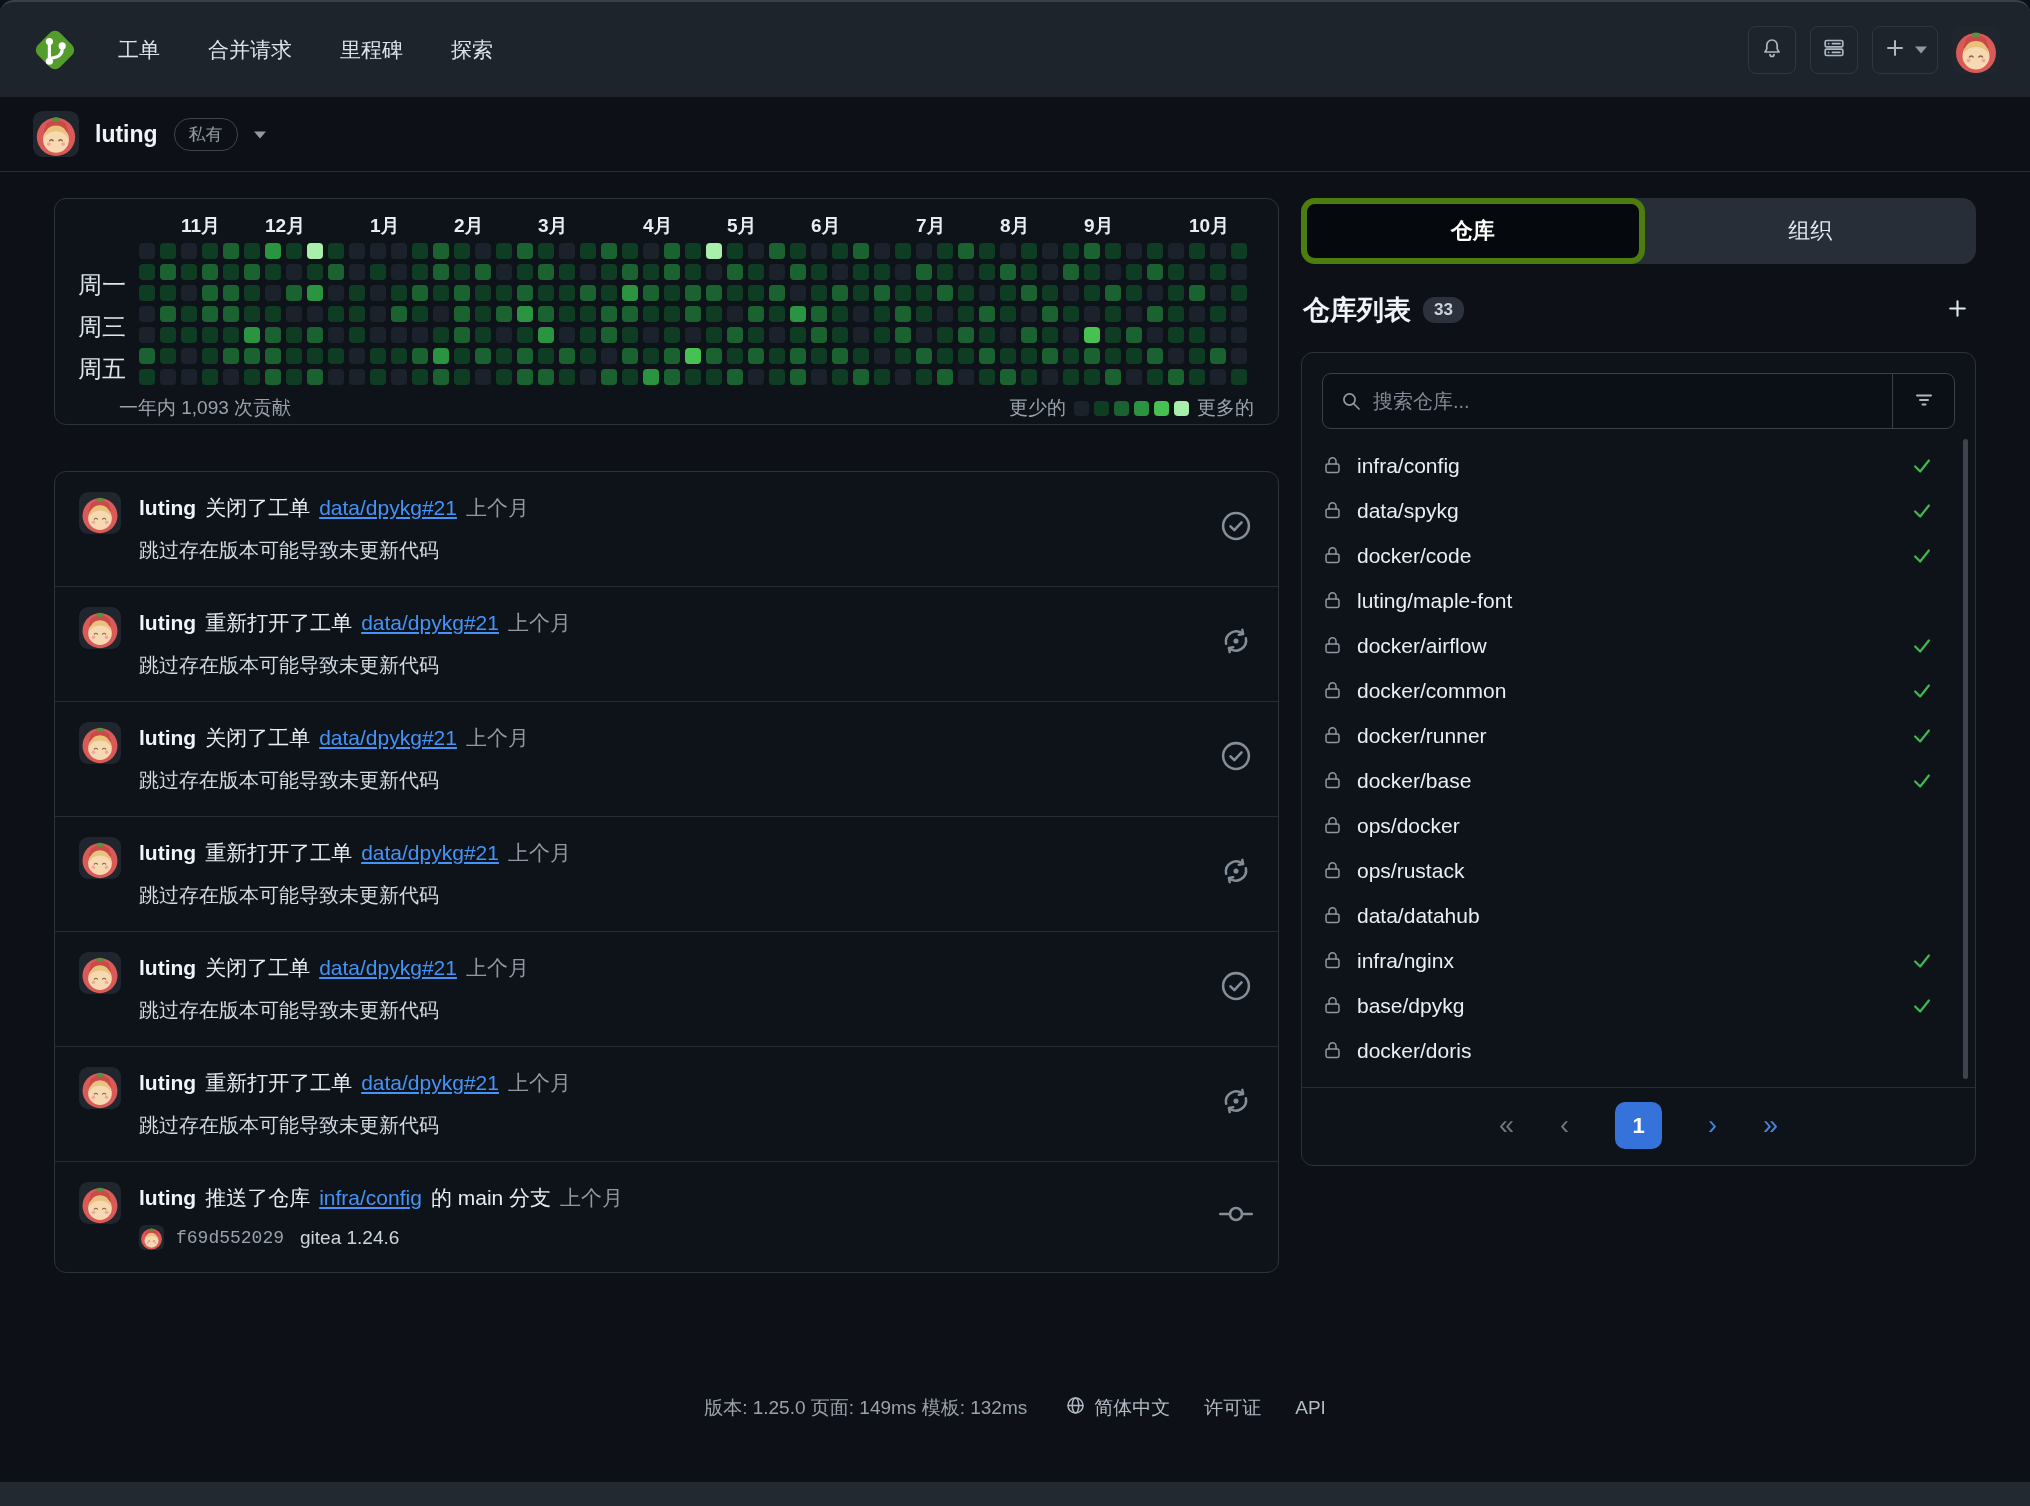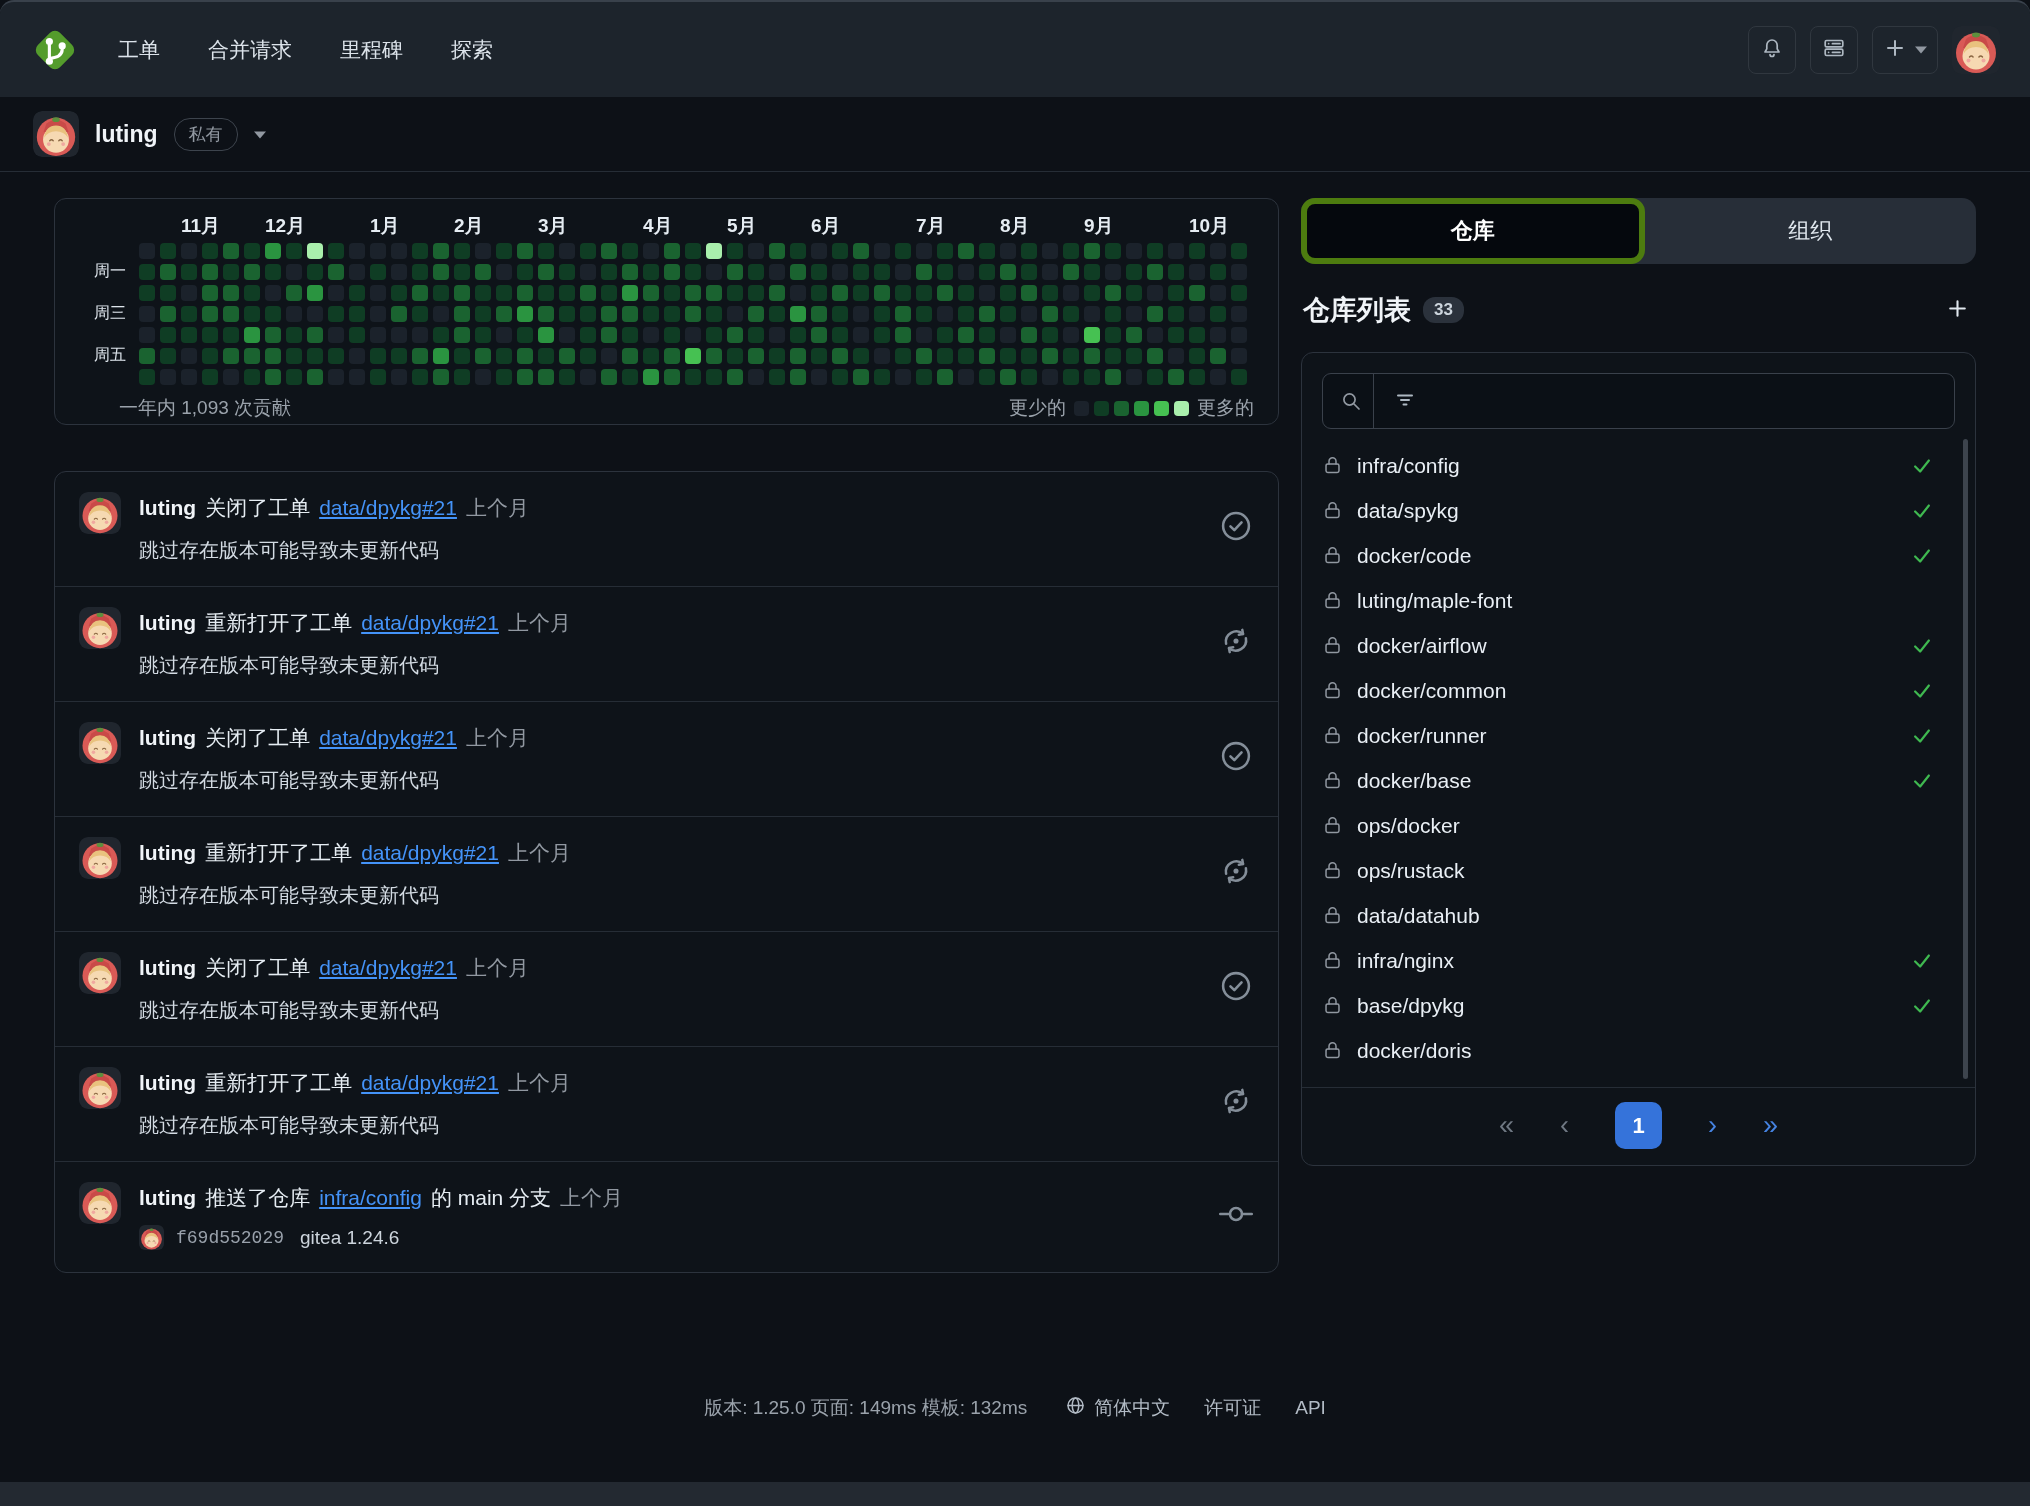--- a/index.html
+++ b/index.html
@@ -53,21 +53,21 @@
   
   .content { display: flex; gap: 22px; padding: 26px 54px 0; align-items: flex-start; }
   .left-col { width: 1225px; flex: none; }
   .right-col { width: 675px; flex: none; }
   .card { background: #0e1319; border: 1px solid #2c333d; border-radius: 12px; }
 
   
   .hm-card { padding: 14px 20px 12px; height: 227px; }
   .hm-flex { display: flex; }
   .hm-left { width: 64px; position: relative; flex: none; }
-  .hm-day-label { position: absolute; right: 13px; font-size: 16px; color: #dde4eb; }
+  .hm-day-label { position: absolute; right: 13px; font-size: 24px; color: #dde4eb; margin-top: 8px; }
   .hm-right { position: relative; }
   .hm-months { position: relative; height: 30px; }
   .hm-month { position: absolute; top: 0; font-size: 19px; font-weight: 600; color: #e6edf3; }
   .hm-grid {
     display: grid; grid-auto-flow: column;
     grid-template-rows: repeat(7, 16px); grid-auto-columns: 16px; gap: 5px;
   }
   .hm-cell { width: 16px; height: 16px; border-radius: 4px; }
   .hm-foot { display: flex; align-items: center; justify-content: space-between; margin-top: 10px; padding: 0 4px 0 44px; }
   .hm-total { color: #9aa2ab; font-size: 19px; }
@@ -922,20 +922,21 @@
 
     <div class="card repo-card">
       <div class="search-wrap">
         <div class="search-box">
           <span class="search-icon-wrap">
               <svg viewBox="0 0 24 24" fill="none" stroke="currentColor" stroke-width="1.7" stroke-linecap="round" stroke-linejoin="round">
                 <circle cx="10.5" cy="10.5" r="5.6"></circle>
                 <path d="M15 15l5 5"></path>
               </svg>
             </span>
+          <input class="search-input" type="text" placeholder="搜索仓库..." style="">
           <button class="filter-btn">
               <span><svg viewBox="0 0 24 24" fill="none" stroke="currentColor" stroke-width="1.7" stroke-linecap="round" stroke-linejoin="round">
                   <path d="M5 7.5h14M8 12h8M10.5 16.5h3" stroke-width="2"></path>
                 </svg></span>
             </button>
         </div>
       </div>
 
 
       <div class="repo-list" id="repo-list">

